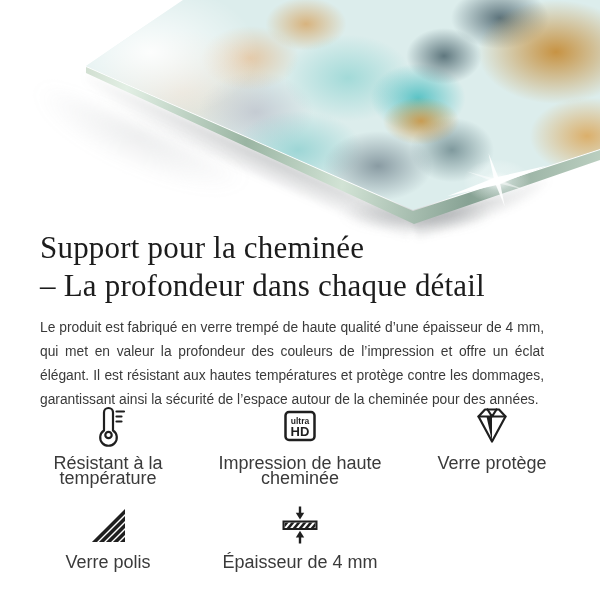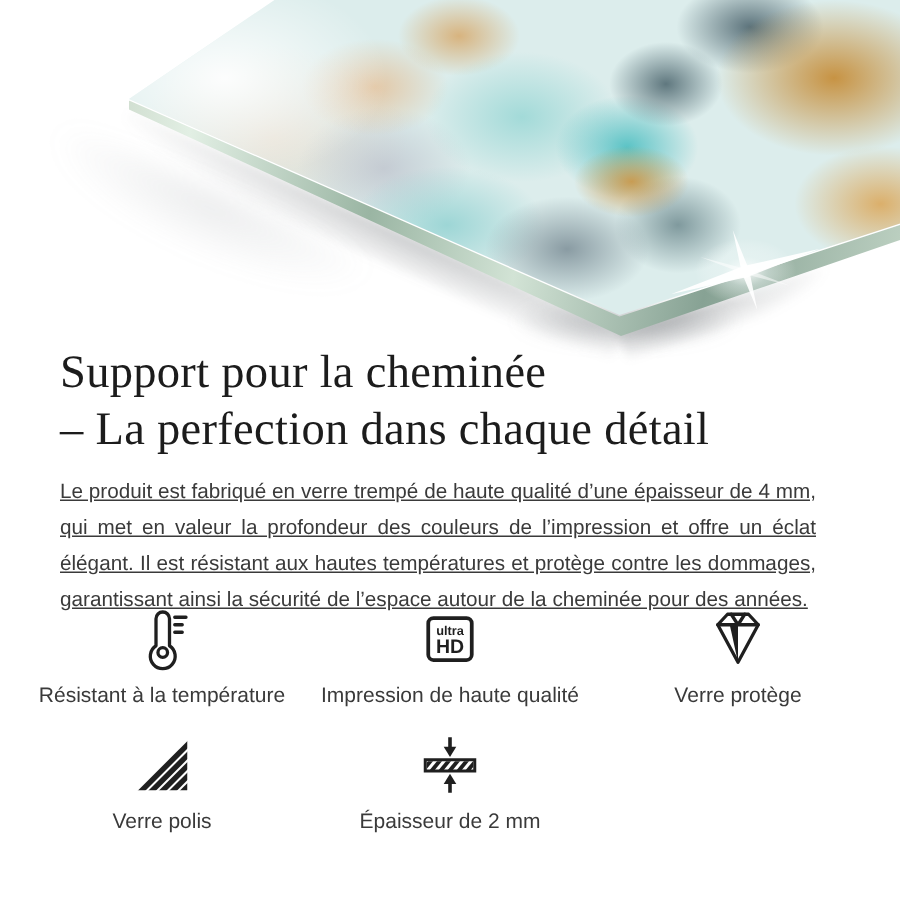--- a/index.html
+++ b/index.html
@@ -48,28 +48,28 @@
       radial-gradient(ellipse 58px 38px at 306px 24px, rgba(214,160,90,.75), rgba(214,160,90,0) 70%),
       radial-gradient(ellipse 80px 56px at 256px 112px, rgba(185,188,200,.68), rgba(185,188,200,0) 72%),
       radial-gradient(ellipse 120px 82px at 182px 92px, rgba(236,215,195,.60), rgba(236,215,195,0) 75%);}
   .sparkle{position:absolute;left:437px;top:146px;}
 
   
   .content{position:absolute;left:40px;right:56px;top:229px;}
   h1{font-family:"Liberation Serif","DejaVu Serif",serif;font-weight:400;color:var(--ink);
      font-size:31px;line-height:38px;letter-spacing:.2px;}
   h1 .h-line{display:block;white-space:nowrap;}
-  .desc{margin-top:11px;font-size:13.8px;line-height:24px;color:var(--body-text);text-align:justify;text-decoration:underline;}
+  .desc{margin-top:11px;font-size:13.8px;line-height:24px;color:var(--body-text);text-align:justify;}
 
   
   .features{position:absolute;left:12px;right:12px;top:402px;
     display:grid;grid-template-columns:1fr 1fr 1fr;row-gap:15px;}
   .feature{display:flex;flex-direction:column;align-items:center;}
   .icon-box{height:48px;display:flex;align-items:center;justify-content:center;color:var(--icon-color);}
-  .feature-label{margin-top:6px;font-size:14px;line-height:15px;color:var(--body-text);text-align:center;}
+  .feature-label{margin-top:6px;font-size:18px;line-height:15px;color:var(--body-text);text-align:center;}
   .icon-box svg text{font-family:"Liberation Sans",sans-serif;fill:currentColor;}
 </style>
 </head>
 <body>
 
 <div class="canvas">
 
   <div class="hero">
     <div class="shadow-wash"></div>
     <div class="shadow-left"></div>
@@ -91,21 +91,21 @@
         <polygon points="60,6 62.6,35 60,62 57.4,35" opacity=".9"></polygon>
         <polygon points="34,17 61,33.5 86,53 59,36.5" opacity=".5"></polygon>
       </g>
       <circle cx="60" cy="35" r="4.2" fill="#ffffff"></circle>
     </svg>
   </div>
 
   <div class="content">
     <h1>
       <span class="h-line">Support pour la cheminée</span>
-      <span class="h-line">– La perfection dans chaque détail</span>
+      <span class="h-line">– La profondeur dans chaque détail</span>
     </h1>
     <p class="desc">Le produit est fabriqué en verre trempé de haute qualité d’une épaisseur de 4 mm, qui met en valeur la profondeur des couleurs de l’impression et offre un éclat élégant. Il est résistant aux hautes températures et protège contre les dommages, garantissant ainsi la sécurité de l’espace autour de la cheminée pour des années.</p>
   </div>
 
   <div class="features">
 
     <div class="feature">
       <div class="icon-box">
         <svg width="44" height="44" viewBox="0 0 44 44" fill="none" stroke="currentColor" stroke-width="2.2" stroke-linecap="round" stroke-linejoin="round">
           <path d="M18 26.5 V8.5 A4.5 4.5 0 0 1 27 8.5 V26.5 A8.3 8.3 0 1 1 18 26.5 Z"></path>
@@ -117,21 +117,21 @@
     </div>
 
     <div class="feature">
       <div class="icon-box">
         <svg width="44" height="44" viewBox="0 0 44 44">
           <rect x="7.5" y="8" width="29" height="28" rx="3.5" fill="none" stroke="currentColor" stroke-width="2.5"></rect>
           <text x="22" y="19.5" font-size="8.5" font-weight="700" text-anchor="middle">ultra</text>
           <text x="22" y="31.5" font-size="13" font-weight="700" text-anchor="middle">HD</text>
         </svg>
       </div>
-      <div class="feature-label">Impression de haute qualité</div>
+      <div class="feature-label">Impression de haute cheminée</div>
     </div>
 
 
     <div class="feature">
       <div class="icon-box">
         <svg width="44" height="44" viewBox="0 0 44 44" fill="none" stroke="currentColor" stroke-width="2.2" stroke-linecap="round" stroke-linejoin="round">
           <path d="M8.5 12.5 L15 5.5 H29 L35.5 12.5 L22 37.5 Z"></path>
           <path d="M8.5 12.5 H35.5 M17.5 5.5 L22 12.5 L26.5 5.5"></path>
           <path d="M16.5 12.5 L22 12.5 L22 37.5 Z" fill="currentColor" stroke="none"></path>
         </svg>
@@ -175,17 +175,17 @@
             <line x1="20" y1="28" x2="29" y2="17"></line>
             <line x1="26" y1="28" x2="35" y2="17"></line>
             <line x1="32" y1="28" x2="41" y2="17"></line>
           </g>
           <line x1="22" y1="3.5" x2="22" y2="10.5" stroke="currentColor" stroke-width="2.4"></line>
           <path d="M17.8 9.8 L26.2 9.8 L22 16.6 Z" fill="currentColor"></path>
           <line x1="22" y1="40.5" x2="22" y2="33.5" stroke="currentColor" stroke-width="2.4"></line>
           <path d="M17.8 34.6 L26.2 34.6 L22 27.8 Z" fill="currentColor"></path>
         </svg>
       </div>
-      <div class="feature-label">Épaisseur de 2 mm</div>
+      <div class="feature-label">Épaisseur de 4 mm</div>
     </div>
 
   </div>
 </div>
 
 </body></html>

